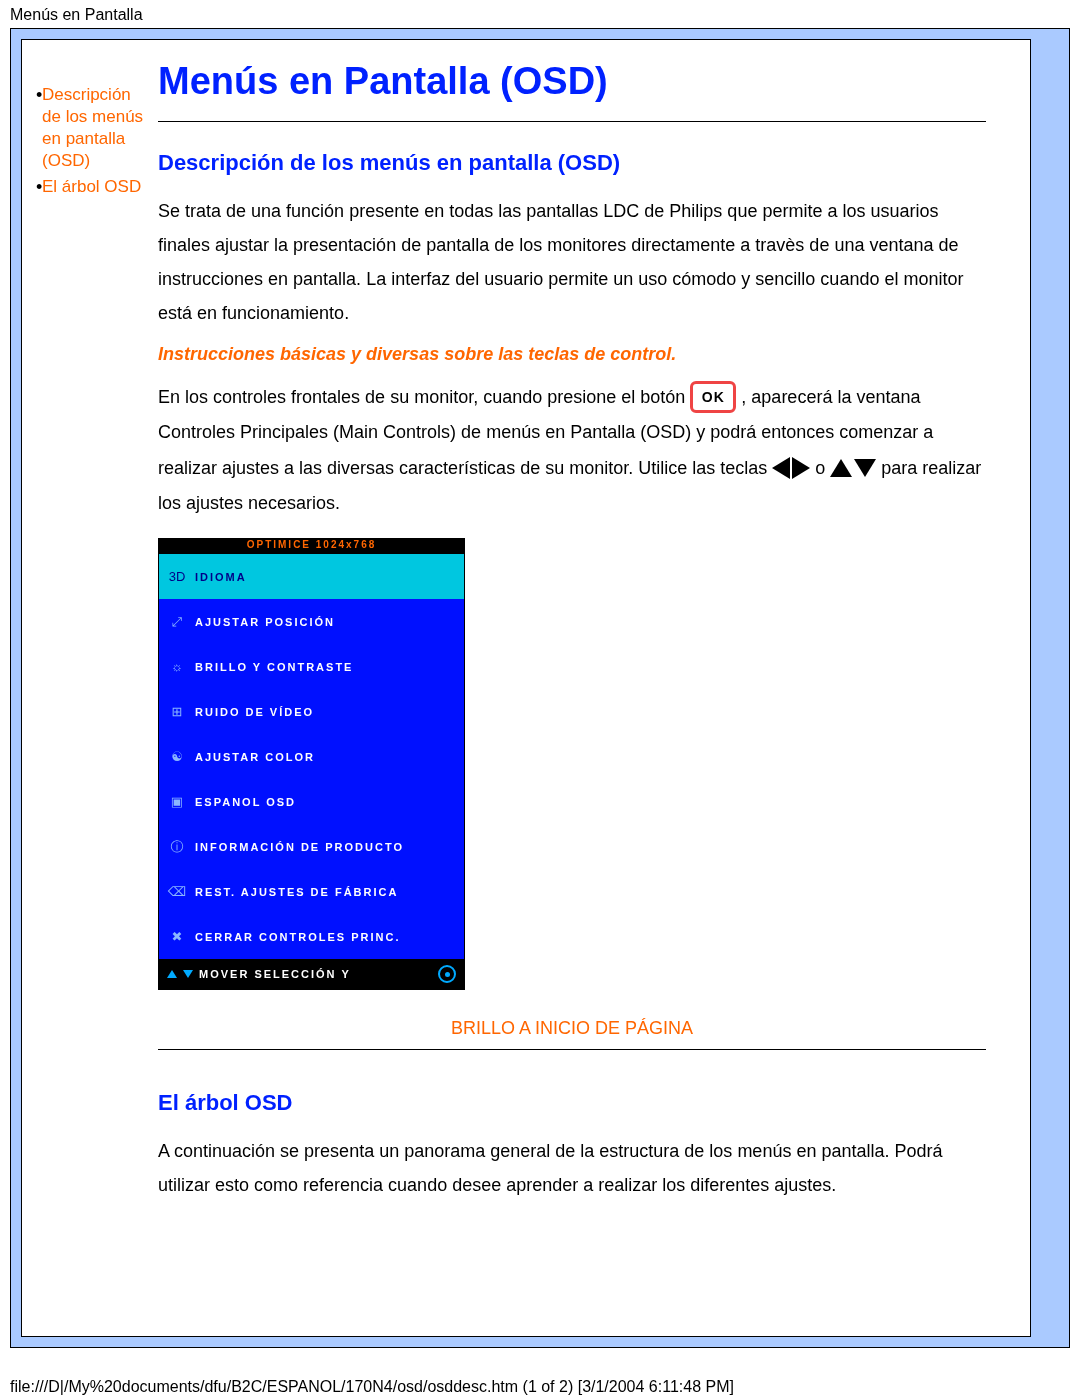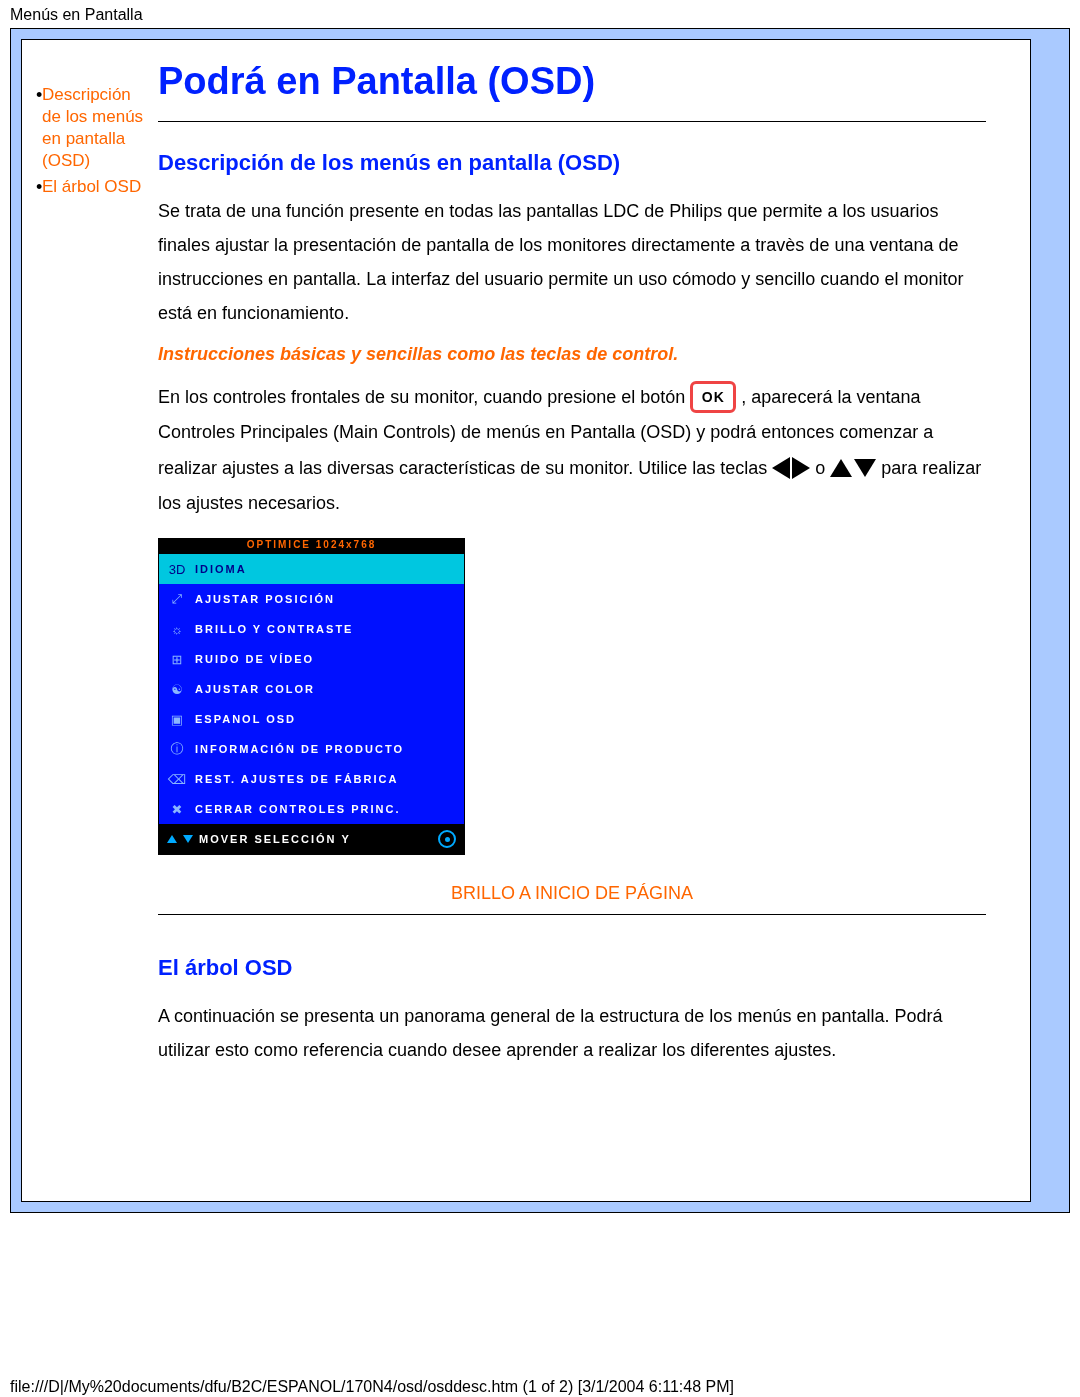--- a/index.html
+++ b/index.html
@@ -136,21 +136,21 @@
     font-size: 10px;
     letter-spacing: 2px;
     padding-bottom: 4px;
   }
   .osd-body {
     background: #0010ff;
   }
   .osd-row {
     display: flex;
     align-items: center;
-    height: 30px;
+    height: 45px;
     padding: 0 8px;
   }
   .osd-row.selected {
     background: #00c7e0;
   }
   .osd-row.selected .osd-label,
   .osd-row.selected .osd-icon { color: #000088; }
   .osd-icon {
     width: 20px;
     color: #8ab6ff;
@@ -222,29 +222,29 @@
             <a href="#">Descripción de los menús en pantalla (OSD)</a>
           </div>
           <div class="left-bullet">
             <div class="dot">•</div>
             <a href="#">El árbol OSD</a>
           </div>
         </div>
 
         <div class="right-col">
 
-          <h1 class="main-title">Podrá en Pantalla (OSD)</h1>
+          <h1 class="main-title">Menús en Pantalla (OSD)</h1>
           <hr class="rule">
 
           <h2 class="section-title" style="margin-top:28px">Descripción de los menús en pantalla (OSD)</h2>
 
 
           <p class="body">Se trata de una función presente en todas las pantallas LDC de Philips que permite a los usuarios finales ajustar la presentación de pantalla de los monitores directamente a travès de una ventana de instrucciones en pantalla. La interfaz del usuario permite un uso cómodo y sencillo cuando el monitor está en funcionamiento.</p>
 
-          <h3 class="question">Instrucciones básicas y sencillas como las teclas de control.</h3>
+          <h3 class="question">Instrucciones básicas y diversas sobre las teclas de control.</h3>
 
           <p class="body inline-mix">
             <span>En los controles frontales de su monitor, cuando presione el botón </span>
             <span class="ok-badge">OK</span>
             <span>, aparecerá la ventana Controles Principales (Main Controls) de menús en Pantalla (OSD) y podrá entonces comenzar a realizar ajustes a las diversas características de su monitor. Utilice las teclas </span>
             <span class="arrow-pair">
               <span class="tri tri-left"></span>
                 <span class="tri tri-right"></span>
             </span>
             <span> o </span>

